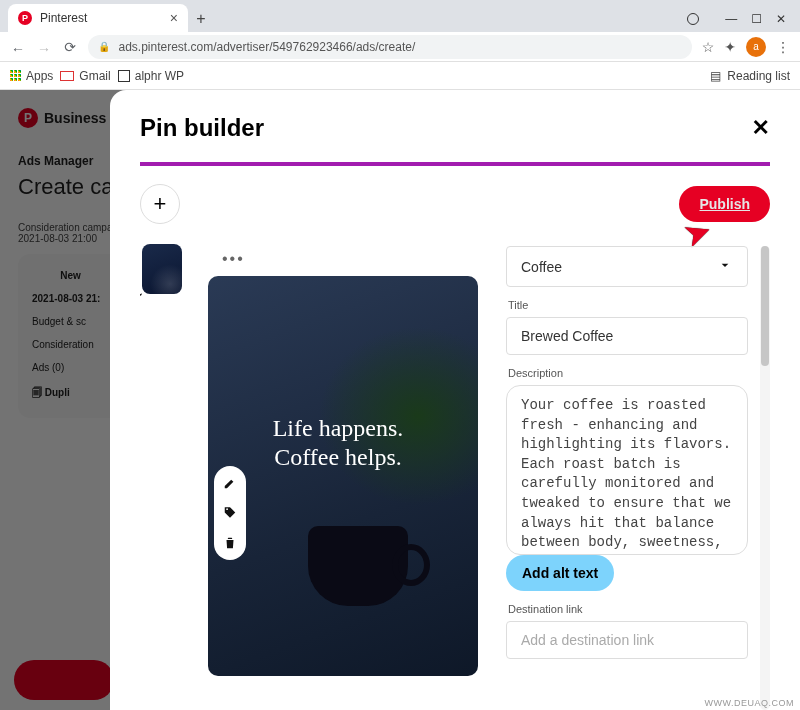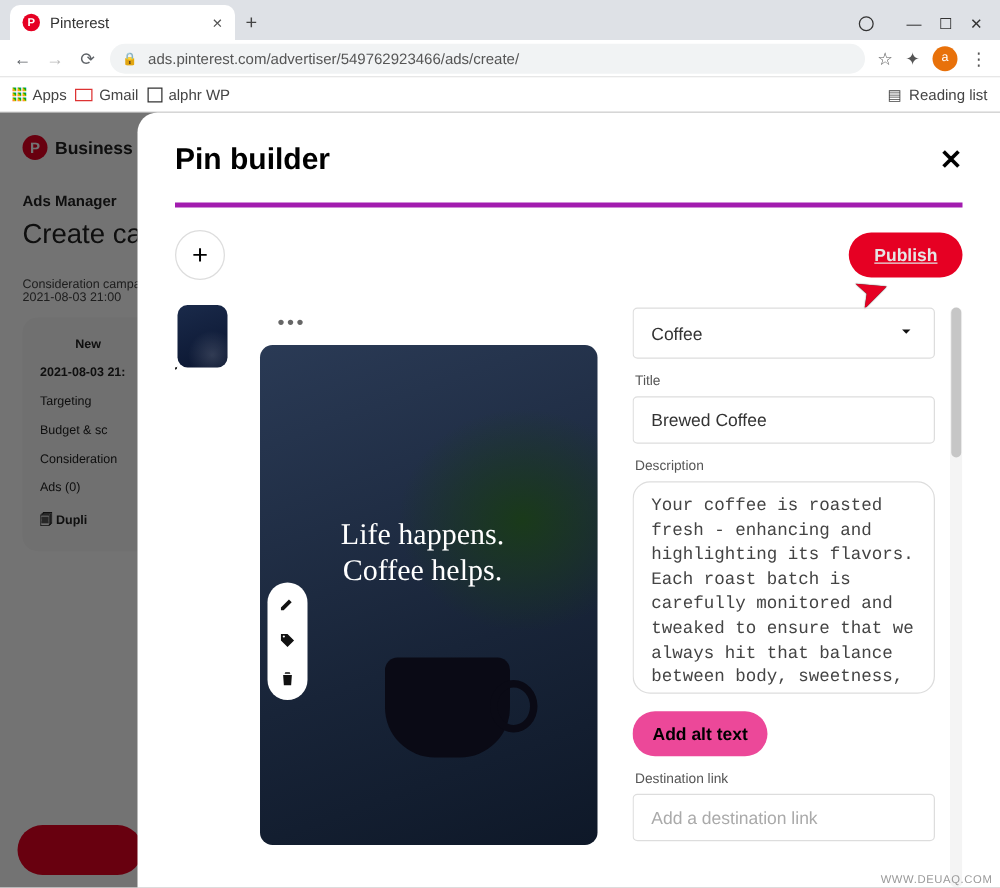--- a/index.html
+++ b/index.html
@@ -70,21 +70,21 @@
   .tool-pill { position:absolute; left:6px; top:190px; width:32px; background:#fff; border-radius:16px; padding:10px 0; display:flex; flex-direction:column; align-items:center; gap:16px; font-size:14px; }
   .tool-pill span svg { display:block; }
 
   .form-col { flex: 1; padding-right: 22px; overflow: hidden; position: relative; padding-top: 4px; }
   .scrolltrack { position: absolute; right: 0; top: 4px; bottom: 0; width: 10px; background: #f4f4f4; border-radius: 5px; }
   .scrollthumb { position:absolute; right:1px; top:4px; width:8px; height:120px; background:#c6c6c6; border-radius:4px; }
   .select, .input, .textarea { border: 1px solid #ddd; border-radius: 4px; padding: 10px 14px; font-size: 14px; color: #333; width: 100%; }
   .select { display: flex; justify-content: space-between; align-items: center; }
   .label { font-size: 11px; color: #555; margin: 12px 0 6px 2px; }
   .textarea { height: 170px; border-radius: 14px; line-height: 1.4; color: #444; overflow: hidden; font-family: Liberation Mono, monospace; }
-  .pill-btn { background: #ec4899; border-radius: 20px; padding: 10px 16px; font-size: 14px; font-weight: 700; display: inline-block; margin-top: 14px; }
+  .pill-btn { background: #7dd3fc; border-radius: 20px; padding: 10px 16px; font-size: 14px; font-weight: 700; display: inline-block; }
   .placeholder { color: #aaa; }
 
   .watermark { position: absolute; bottom: 2px; right: 6px; font-size: 9px; color: #999; letter-spacing: .5px; }
 </style>
 </head>
 <body>
 
 <div class="tabbar">
   <div class="tab">
     <span class="favicon">P</span>
@@ -152,21 +152,20 @@
       <span>Business</span>
       <span>⌄</span>
     </div>
     <div class="ads-label">Ads Manager</div>
     <div class="create-title">Create can</div>
     <div class="camp-line">Consideration campa</div>
     <div class="camp-line">2021-08-03 21:00</div>
     <div class="sidebar-box">
       <div class="row hdr">New</div>
       <div class="row" style="font-weight:700">2021-08-03 21:</div>
-      <div class="row">Targeting</div>
       <div class="row">Budget &amp; sc</div>
       <div class="row">Consideration</div>
       <div class="row">Ads (0)</div>
       <div class="row dup">🗐 <span>Dupli</span></div>
     </div>
   </div>
   <div class="launch-btn"></div>
   <div class="bg-overlay"></div>
 </div>
 

